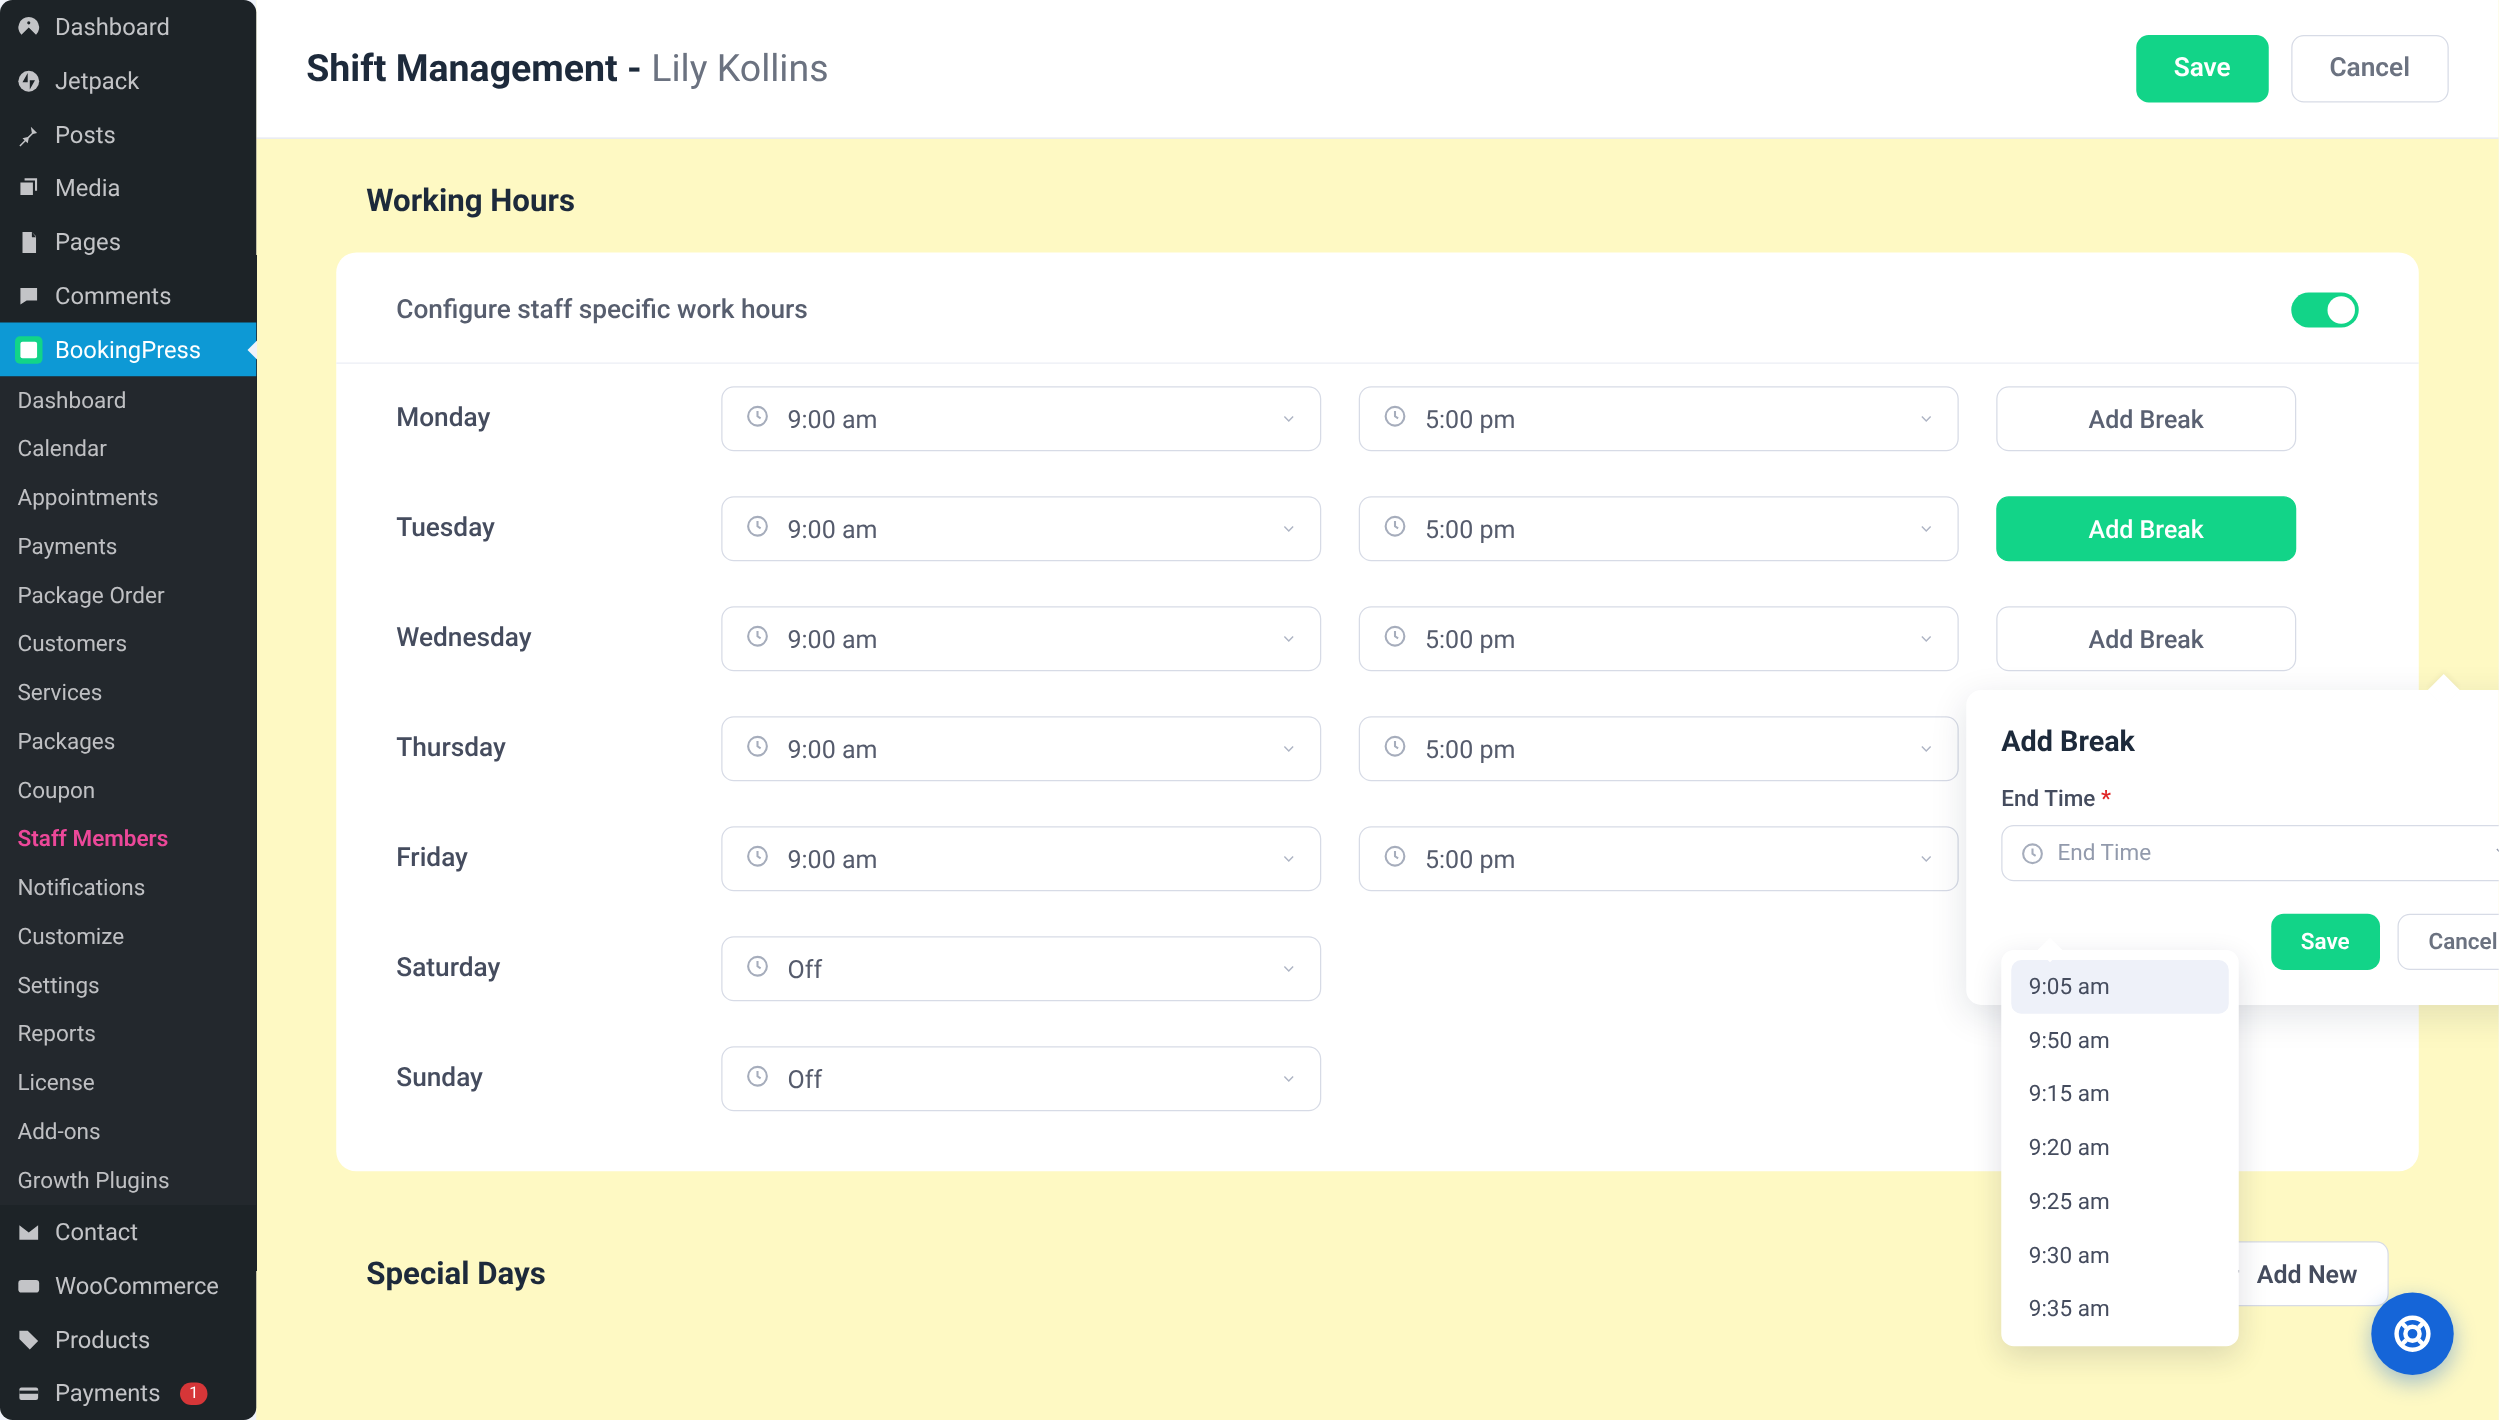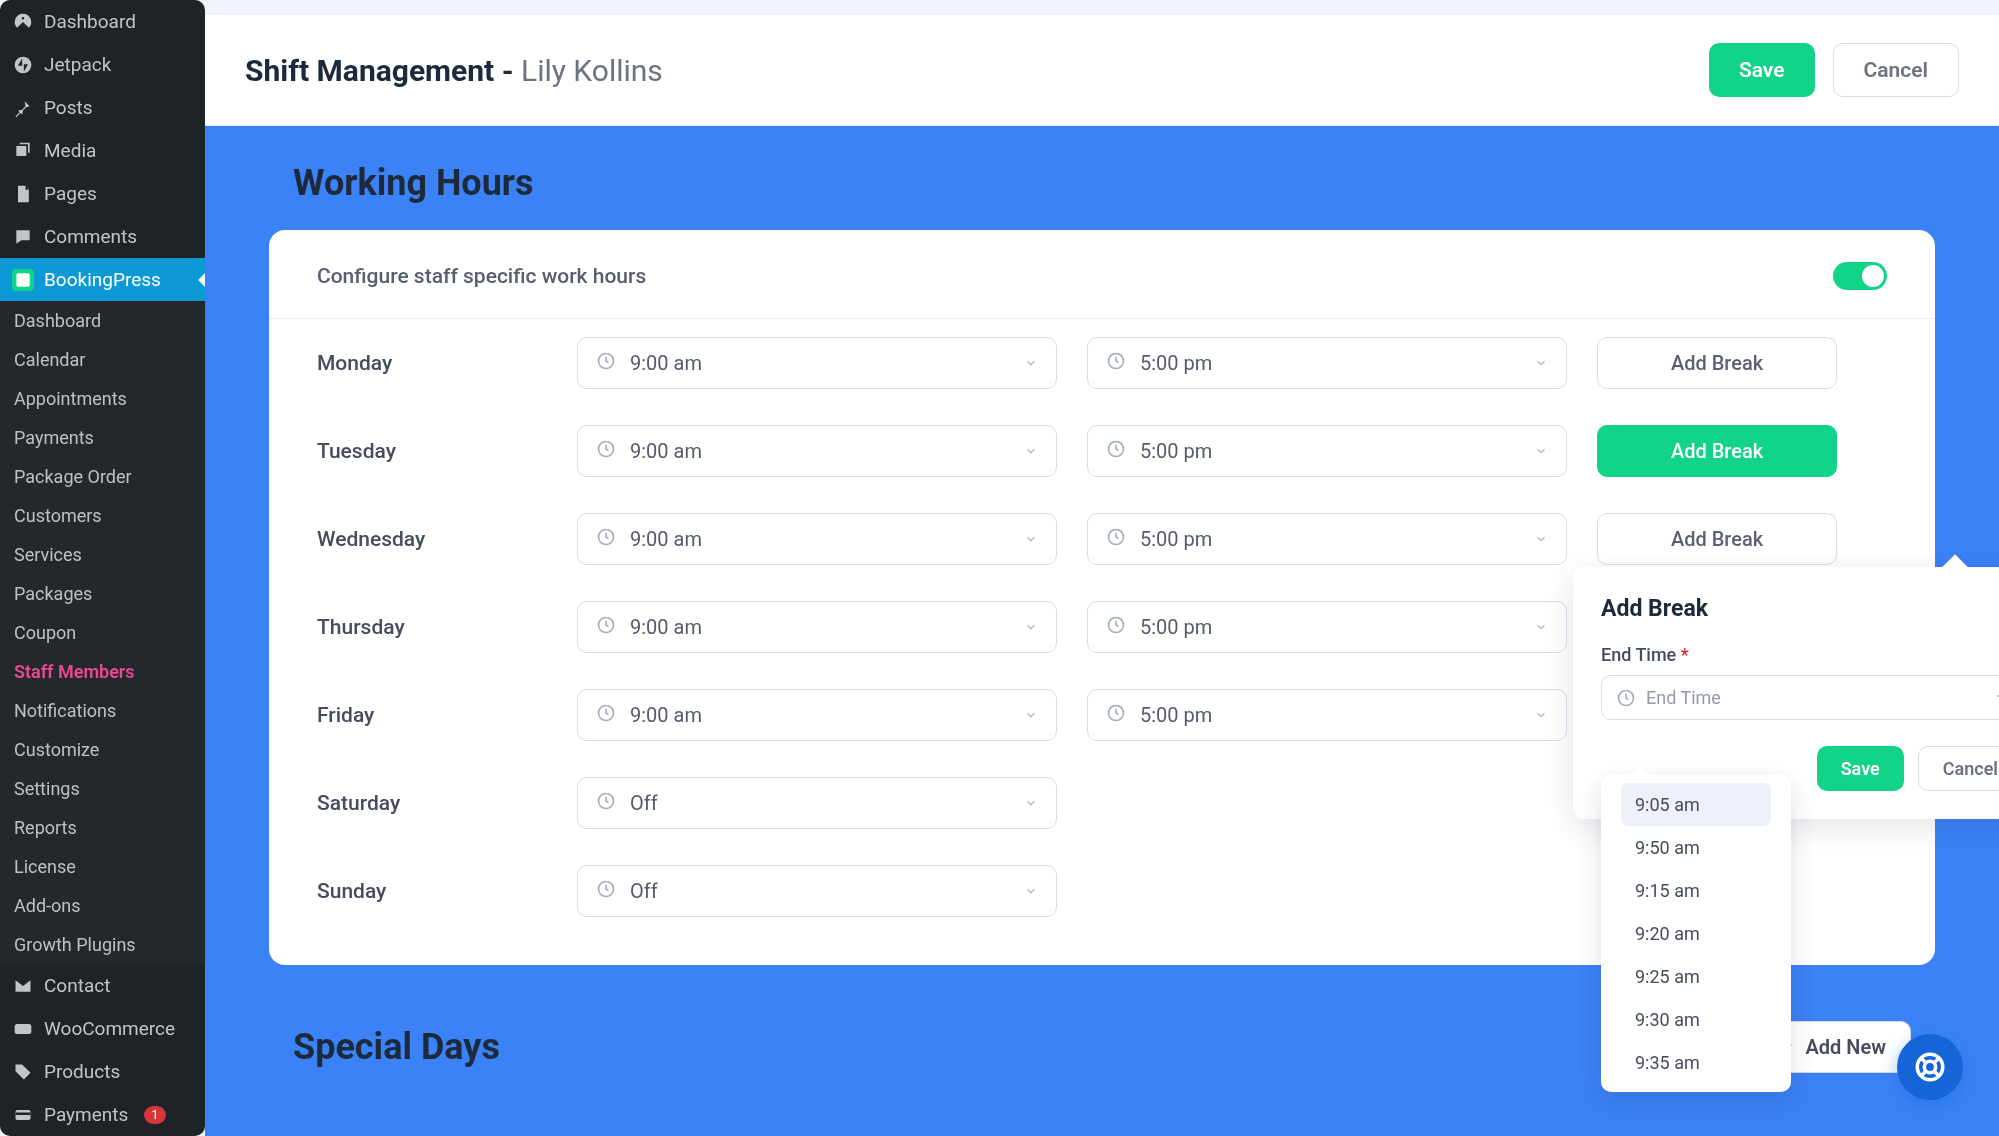--- a/index.html
+++ b/index.html
@@ -7,30 +7,30 @@
 .sidebar { width: 205px; background: #1d2327; color: #c3c4c7; flex-shrink: 0; overflow-y: auto; border-radius: 10px; }
 .sidebar-item { display: flex; align-items: center; padding: 10px 12px; color: #c3c4c7; cursor: pointer; font-size: 19px; gap: 10px; }
 .sidebar-item.active { background: #0d99d5; color: #fff; position: relative; }
 .sidebar-item.active::after { content: ""; position: absolute; right: -1px; top: 50%; transform: translateY(-50%); border-top: 8px solid transparent; border-bottom: 8px solid transparent; border-right: 8px solid #f0f3fa; }
 .sidebar-icon { width: 22px; height: 22px; display: flex; align-items: center; justify-content: center; }
 .sidebar-icon svg { width: 20px; height: 20px; fill: currentColor; }
 .submenu { background: #23282d; }
 .submenu-item { padding: 9px 14px; font-size: 18px; color: #bfc0c3; cursor: pointer; }
 .submenu-item.sub-active { color: #ec4899; font-weight: 600; }
 .badge-count { background: #d63638; color: #fff; border-radius: 10px; font-size: 13px; padding: 0 7px; margin-left: 6px; display: inline-flex; align-items: center; height: 18px; }
-.main { flex: 1; display: flex; flex-direction: column; background: #3b82f6; overflow: hidden; position: relative; margin-top: 15px; }
+.main { flex: 1; display: flex; flex-direction: column; background: #fef9c3; overflow: hidden; position: relative; }
 .header { background: #fff; padding: 28px 40px; display: flex; align-items: center; justify-content: space-between; border-bottom: 1px solid #e3e6ef; }
 .title { font-size: 30px; font-weight: 700; color: #1d2a3b; }
 .title .subtitle { font-weight: 400; color: #6b7280; }
 .header-actions { display: flex; gap: 18px; }
 .btn { padding: 14px 30px; border-radius: 10px; font-size: 21px; font-weight: 600; cursor: pointer; border: none; }
 .btn-primary { background: #12d488; color: #fff; }
 .btn-secondary { background: #fff; color: #6b7280; border: 1.5px solid #d7dbe6; }
 .content { padding: 36px 64px; overflow-y: auto; flex: 1; }
-.section-title { font-size: 36px; font-weight: 700; color: #1d2a3b; margin-bottom: 26px; margin-left: 24px; }
+.section-title { font-size: 25px; font-weight: 700; color: #1d2a3b; margin-bottom: 26px; margin-left: 24px; }
 .card { background: #fff; border-radius: 16px; padding: 0 0 30px 0; }
 .card-header { display: flex; justify-content: space-between; align-items: center; padding: 32px 48px 28px 48px; border-bottom: 1px solid #eceef5; }
 .card-header-text { font-size: 21px; color: #575e6e; font-weight: 500; }
 .toggle { width: 54px; height: 28px; background: #12d488; border-radius: 28px; position: relative; cursor: pointer; }
 .toggle::after { content: ""; position: absolute; width: 22px; height: 22px; background: #fff; border-radius: 50%; top: 3px; right: 3px; }
 .day-row { display: flex; align-items: center; padding: 18px 48px; gap: 30px; }
 .day-label { width: 230px; font-size: 21px; color: #454c5e; font-weight: 500; }
 .time-select { flex: 1; max-width: 480px; border: 1.5px solid #d7dbe6; border-radius: 10px; padding: 13px 18px; display: flex; align-items: flex-start; gap: 14px; color: #555b6c; font-size: 20px; cursor: pointer; position: relative; background: #fff; }
 .time-select .chev { margin-left: auto; color: #aeb4c4; }
 .clock-ic { width: 20px; height: 20px; }
@@ -42,21 +42,21 @@
 .popover-title { font-size: 23px; font-weight: 700; color: #1d2a3b; margin-bottom: 22px; }
 .popover-row { display: flex; gap: 20px; margin-bottom: 26px; }
 .field { flex: 1; }
 .field-label { font-size: 18px; color: #454c5e; font-weight: 500; margin-bottom: 10px; display: block; }
 .req { color: #e02424; }
 .field-select { border: 1.5px solid #d7dbe6; border-radius: 10px; padding: 11px 14px; display: flex; align-items: center; gap: 10px; color: #929aac; font-size: 18px; cursor: pointer; background: #fff; }
 .field-select.open { border-color: #12d488; box-shadow: 0 0 0 3px rgba(18,212,136,0.12); color: #6d7486; }
 .field-select .chev { margin-left: auto; }
 .popover-actions { display: flex; gap: 14px; justify-content: flex-end; }
 .popover-actions .btn { padding: 11px 24px; font-size: 18px; }
-.dropdown { position: absolute; background: #fff; border-radius: 10px; box-shadow: 0 8px 24px rgba(20,30,60,0.14); padding: 8px 20px; z-index: 60; width: 190px; }
+.dropdown { position: absolute; background: #fff; border-radius: 10px; box-shadow: 0 8px 24px rgba(20,30,60,0.14); padding: 8px 8px; z-index: 60; width: 190px; }
 .dropdown::before { content: ""; position: absolute; top: -7px; left: 32px; width: 14px; height: 14px; background: #fff; transform: rotate(45deg); }
 .dropdown-item { padding: 11px 14px; font-size: 18px; color: #454c5e; border-radius: 8px; cursor: pointer; }
 .dropdown-item.hl { background: #eef1f9; }
 .special-header { display: flex; justify-content: space-between; align-items: center; margin-top: 56px; padding: 0 24px; }
 .add-new-btn { background: #fff; border: 1.5px solid #d7dbe6; border-radius: 10px; padding: 13px 24px; display: flex; align-items: center; gap: 10px; color: #454c5e; font-size: 20px; font-weight: 600; cursor: pointer; }
 .help-fab { position: absolute; right: 36px; bottom: 36px; width: 66px; height: 66px; background: #1565d8; border-radius: 50%; display: flex; align-items: center; justify-content: center; cursor: pointer; box-shadow: 0 6px 18px rgba(21,101,216,0.4); }
 .help-fab svg { width: 34px; height: 34px; stroke: #fff; fill: none; stroke-width: 2.5; }
 .bp-icon { width: 22px; height: 22px; background: #12d488; border-radius: 4px; display: flex; align-items: center; justify-content: center; }
 </style>
 </head>

